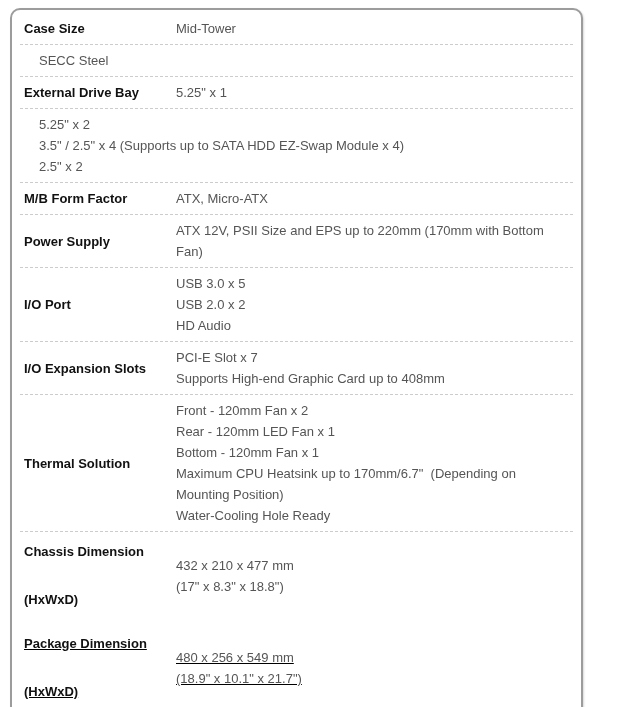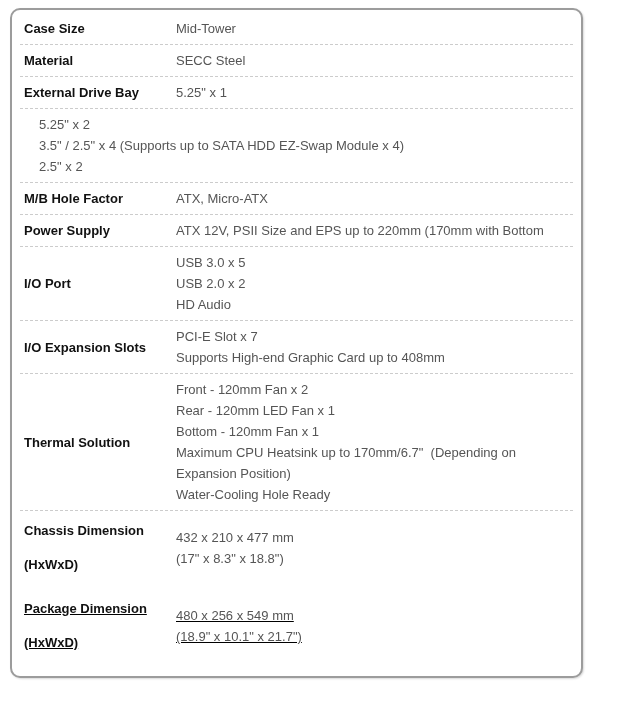--- a/index.html
+++ b/index.html
@@ -49,42 +49,41 @@
   }
   .vline {
     white-space: pre-wrap;
   }
   .row.dim {
     padding-top: 9px;
     padding-bottom: 9px;
     align-items: center;
   }
   .row.dim .label2 {
-    margin-top: 13px;
+    margin-top: 27px;
   }
   .row.dim-last {
     padding-top: 14px;
     padding-bottom: 20px;
     text-decoration: underline;
   }
 </style>
 </head>
 <body>
 
 <div class="spec-box">
 
   <div class="row">
     <div class="label">Case Size</div>
     <div class="value">
       <div class="vline">Mid-Tower</div>
     </div>
   </div>
 
   <div class="row">
-    <div class="label">Material</div>
     <div class="value">
       <div class="vline">SECC Steel</div>
     </div>
   </div>
 
   <div class="row">
     <div class="label">External Drive Bay</div>
     <div class="value">
       <div class="vline">5.25" x 1</div>
     </div>
@@ -92,30 +91,31 @@
 
   <div class="row">
     <div class="value">
       <div class="vline">5.25" x 2</div>
       <div class="vline">3.5" / 2.5" x 4 (Supports up to SATA HDD EZ-Swap Module x 4)</div>
       <div class="vline">2.5" x 2</div>
     </div>
   </div>
 
   <div class="row">
-    <div class="label">M/B Hole Factor</div>
+    <div class="label">M/B Form Factor</div>
     <div class="value">
       <div class="vline">ATX, Micro-ATX</div>
     </div>
   </div>
 
   <div class="row">
     <div class="label">Power Supply</div>
     <div class="value">
       <div class="vline">ATX 12V, PSII Size and EPS up to 220mm (170mm with Bottom</div>
+      <div class="vline">Fan)</div>
     </div>
   </div>
 
   <div class="row">
     <div class="label">I/O Port</div>
     <div class="value">
       <div class="vline">USB 3.0 x 5</div>
       <div class="vline">USB 2.0 x 2</div>
       <div class="vline">HD Audio</div>
     </div>
@@ -129,21 +129,21 @@
     </div>
   </div>
 
   <div class="row">
     <div class="label">Thermal Solution</div>
     <div class="value">
       <div class="vline">Front - 120mm Fan x 2</div>
       <div class="vline">Rear - 120mm LED Fan x 1</div>
       <div class="vline">Bottom - 120mm Fan x 1</div>
       <div class="vline">Maximum CPU Heatsink up to 170mm/6.7"  (Depending on</div>
-      <div class="vline">Expansion Position)</div>
+      <div class="vline">Mounting Position)</div>
       <div class="vline">Water-Cooling Hole Ready</div>
     </div>
   </div>
 
   <div class="row dim">
     <div class="label">
       <div>Chassis Dimension</div>
       <div class="label2">(HxWxD)</div>
     </div>
     <div class="value">

